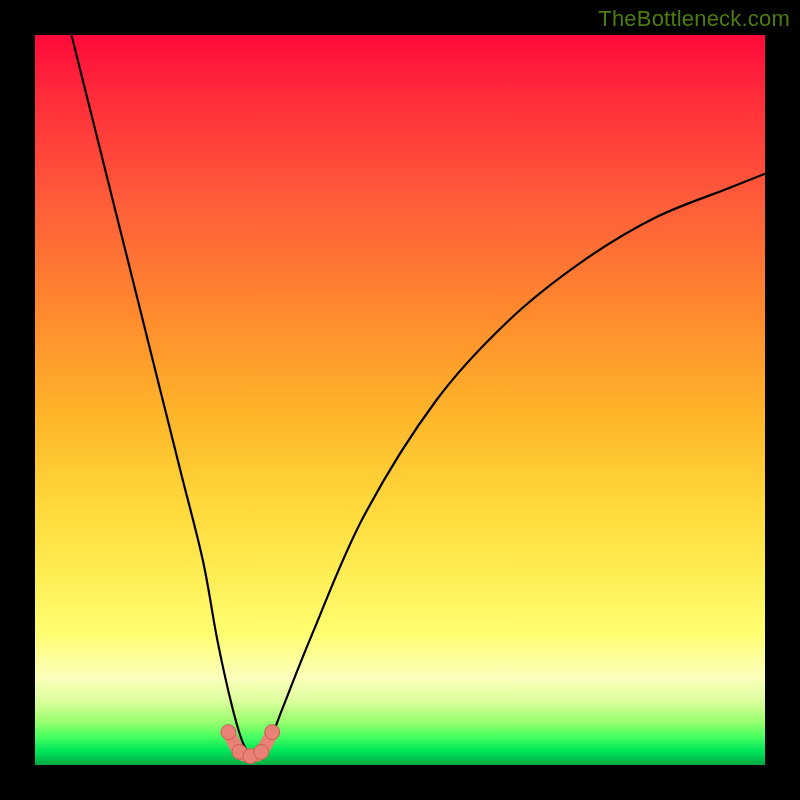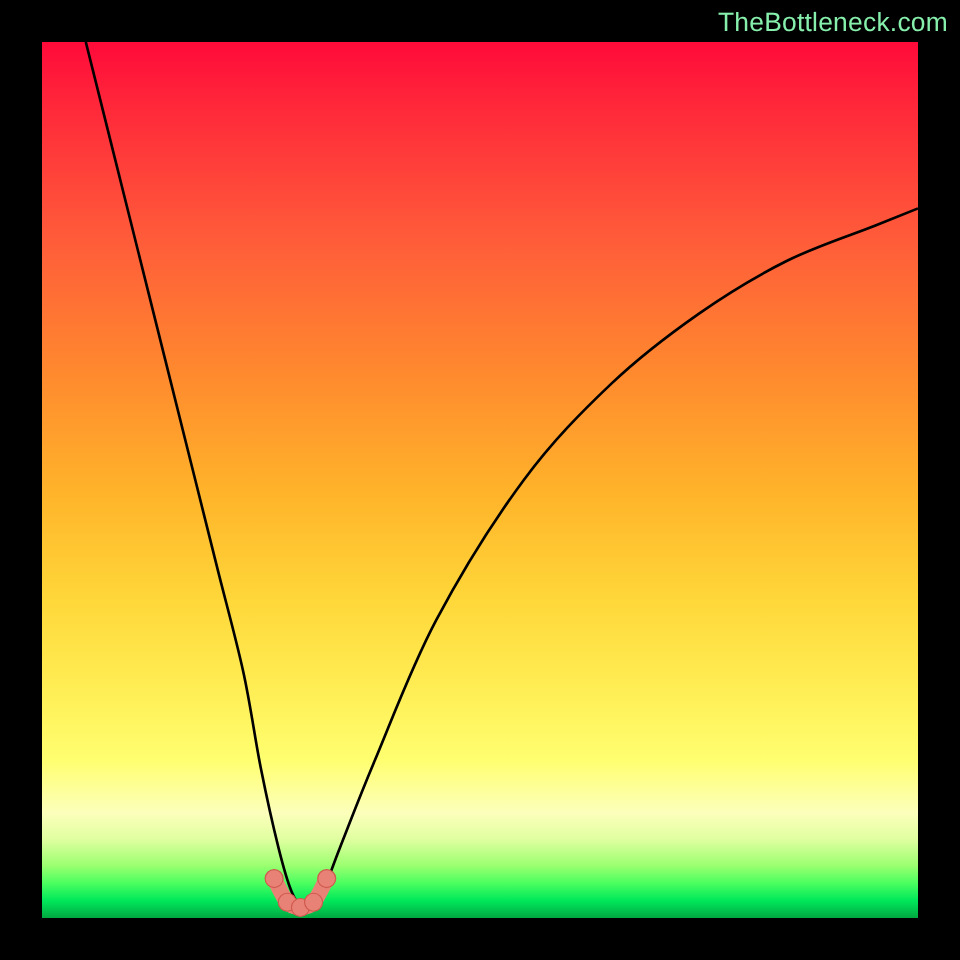--- a/index.html
+++ b/index.html
@@ -47,21 +47,21 @@
     position: absolute;
     left: 0;
     top: 0;
     width: 730px;
     height: 730px;
   }
   .watermark {
     position: absolute;
     top: 6px;
     right: 10px;
-    color: #86efac;
+    color: #4d7c0f;
     font-size: 22px;
     letter-spacing: 0.2px;
     user-select: none;
   }
 </style>
 </head>
 <body>
 
 <div class="frame">
   <div class="watermark">TheBottleneck.com</div>

